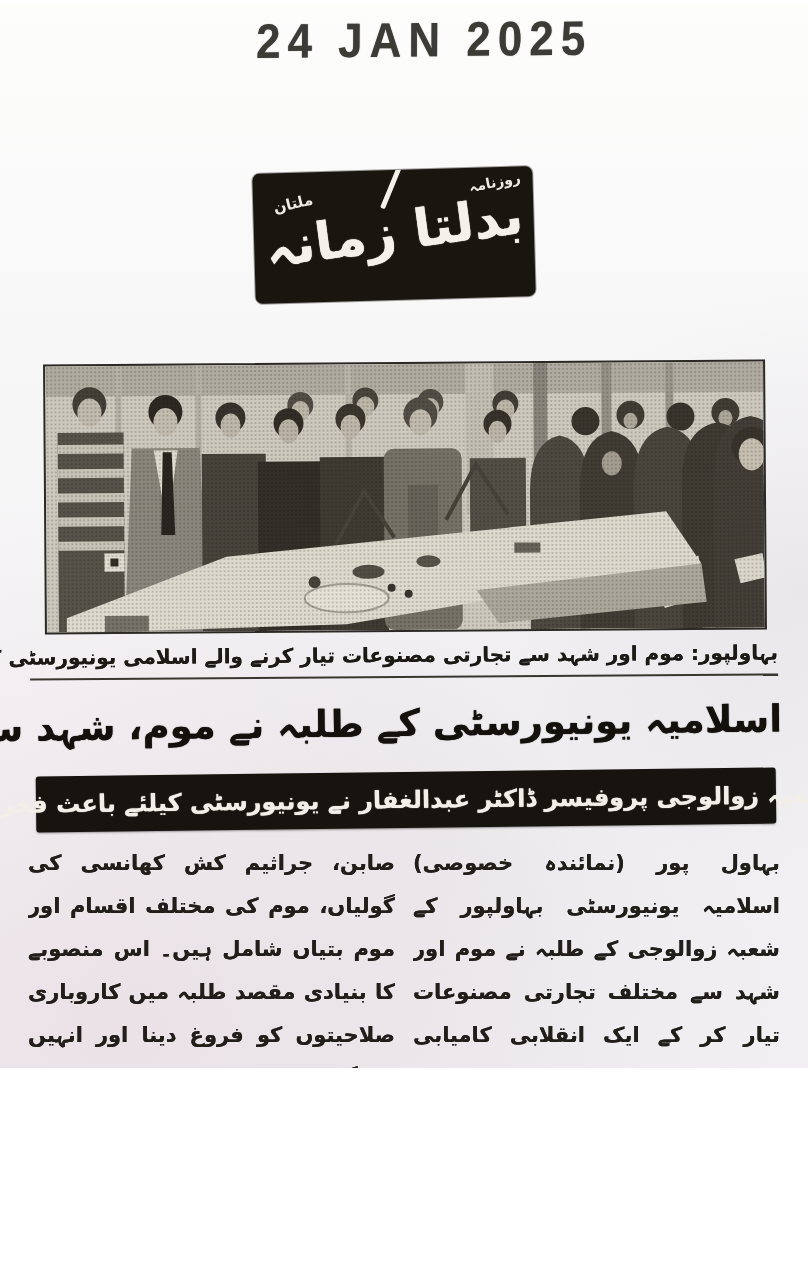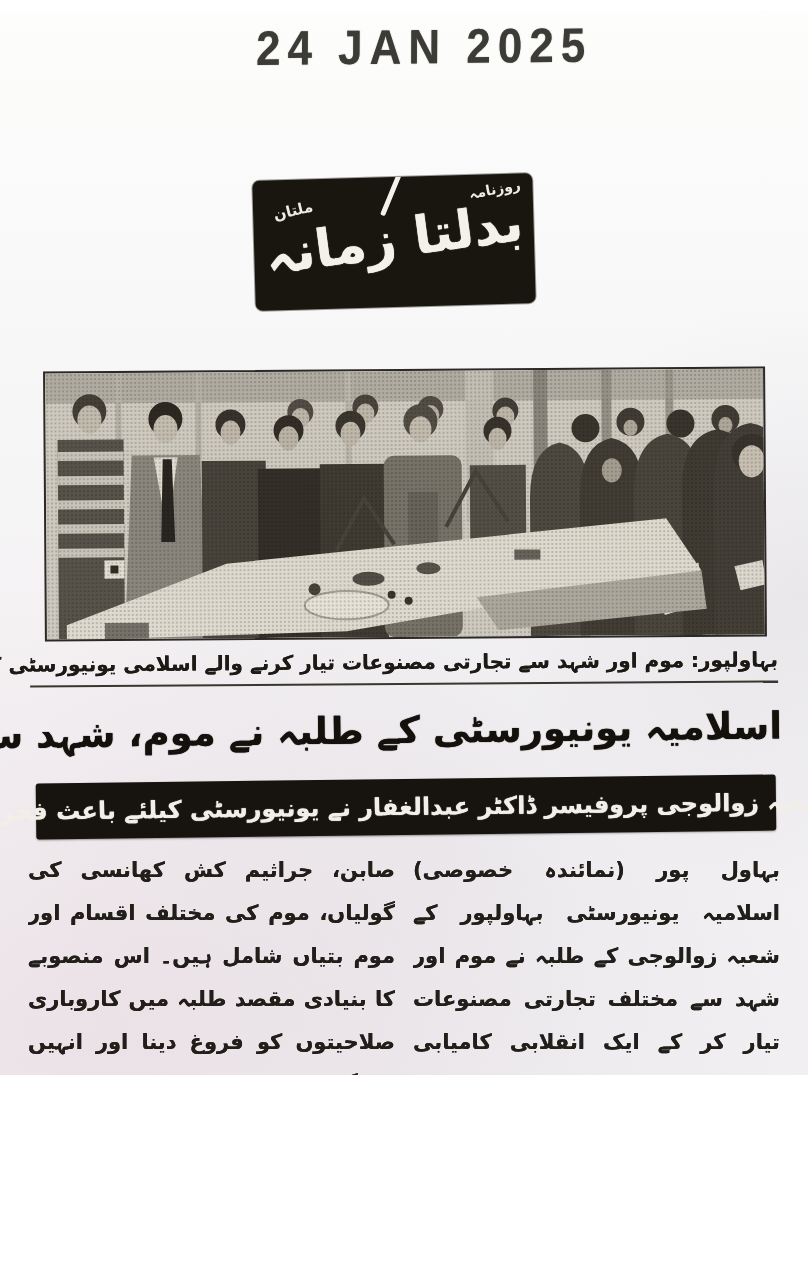--- a/index.html
+++ b/index.html
@@ -4,21 +4,21 @@
 <style>
   html,body{margin:0;padding:0;}
   body{
     background:#ffffff;
     font-family:"DejaVu Sans", sans-serif;
     -webkit-font-smoothing:antialiased;
   }
   .page{
     position:relative;
     width:808px;height:1064px;
-    margin:11px auto;
+    margin:4px auto;
     overflow:hidden;
     background:
       radial-gradient(circle at 12% 96%, rgba(213,178,189,.22), transparent 42%),
       radial-gradient(circle at 99% 55%, rgba(178,173,184,.18), transparent 30%),
       radial-gradient(circle at 55% 78%, rgba(190,186,196,.14), transparent 45%),
       linear-gradient(180deg,#fdfdfc 0%,#f7f6f7 38%,#f1eff2 100%);
     color:var(--ink,#1f1c18);
   }
 
   

